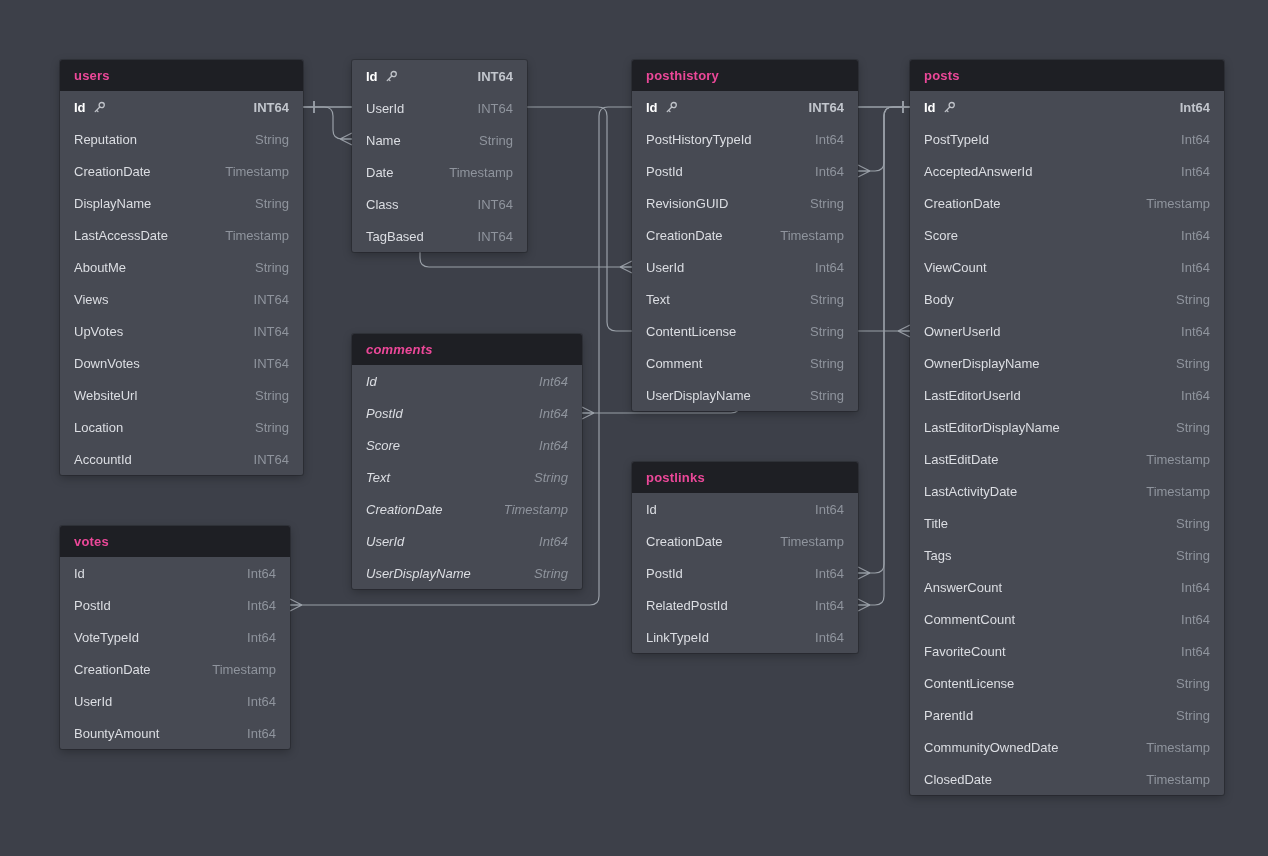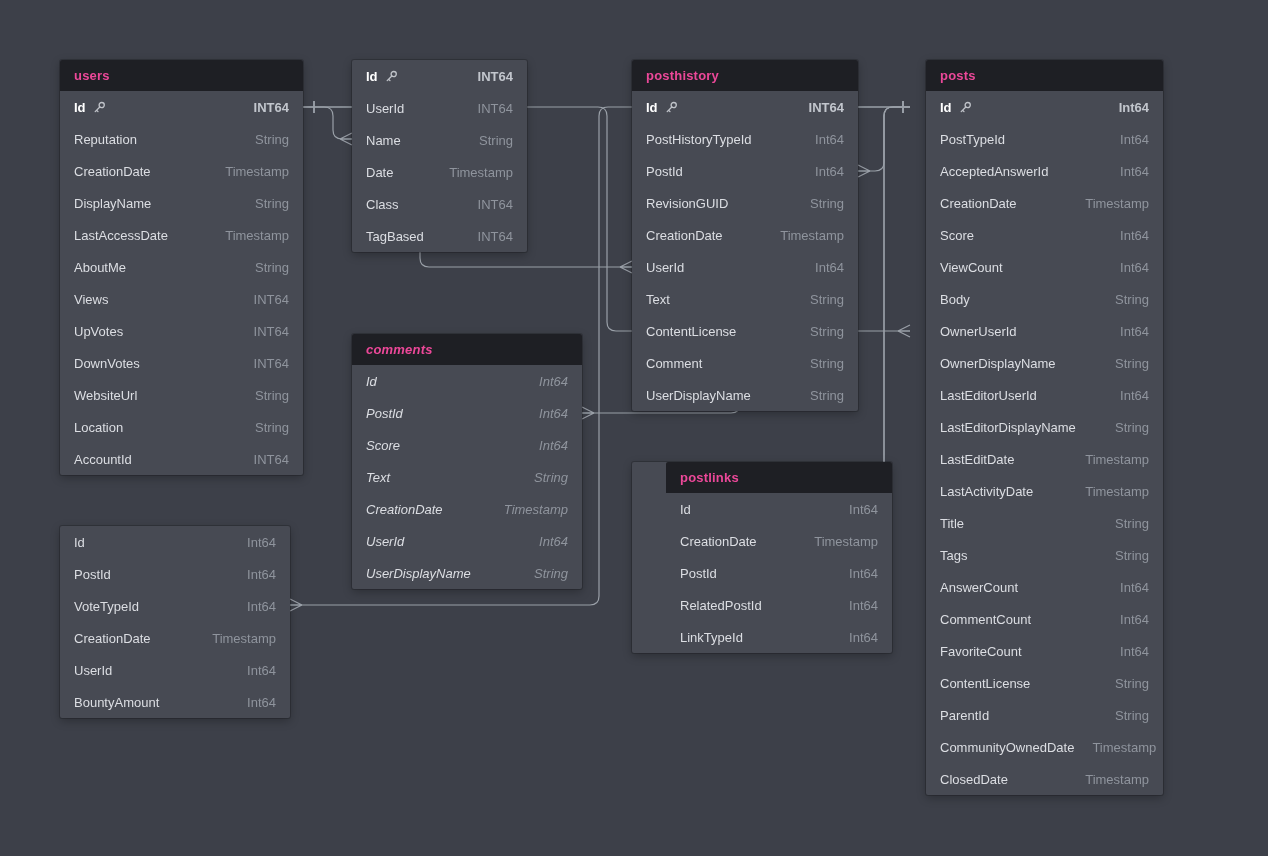--- a/index.html
+++ b/index.html
@@ -296,21 +296,21 @@
         </span>
         <span class="field-type">String</span>
       </div>
       <div class="field-row">
         <span class="field-name">
           <span>UserDisplayName</span>
         </span>
         <span class="field-type">String</span>
       </div>
     </div>
-    <div class="table-node" style="left: 632px; top: 462px; width: 226px; padding-left: 34px;">
+    <div class="table-node" style="left: 632px; top: 462px; width: 226px;">
       <div class="table-header">postlinks</div>
       <div class="field-row">
         <span class="field-name">
           <span>Id</span>
         </span>
         <span class="field-type">Int64</span>
       </div>
       <div class="field-row">
         <span class="field-name">
           <span>CreationDate</span>
@@ -329,21 +329,21 @@
         </span>
         <span class="field-type">Int64</span>
       </div>
       <div class="field-row">
         <span class="field-name">
           <span>LinkTypeId</span>
         </span>
         <span class="field-type">Int64</span>
       </div>
     </div>
-    <div class="table-node" style="left: 910px; top: 60px; width: 237px; margin-left: 16px;">
+    <div class="table-node" style="left: 910px; top: 60px; width: 314px;">
       <div class="table-header">posts</div>
       <div class="field-row pk">
         <span class="field-name">
           <span>Id</span>
           <span class="key-icon">
             <svg width="13" height="13" viewBox="0 0 13 13" fill="none" stroke="#c7cad0" stroke-width="1.3" stroke-linecap="round">
               <circle cx="8.7" cy="4.1" r="2.6"></circle>
               <path d="M6.8 6 L2.2 10.6 M3.6 9.2 L5 10.6"></path>
             </svg>
           </span>
@@ -471,20 +471,21 @@
         <span class="field-type">Timestamp</span>
       </div>
       <div class="field-row">
         <span class="field-name">
           <span>ClosedDate</span>
         </span>
         <span class="field-type">Timestamp</span>
       </div>
     </div>
     <div class="table-node" style="left: 60px; top: 526px; width: 230px;">
+      <div class="table-header">votes</div>
       <div class="field-row">
         <span class="field-name">
           <span>Id</span>
         </span>
         <span class="field-type">Int64</span>
       </div>
       <div class="field-row">
         <span class="field-name">
           <span>PostId</span>
         </span>

